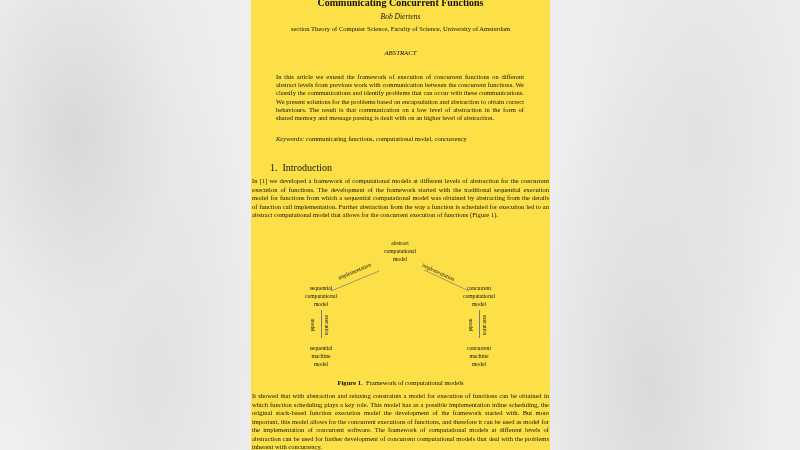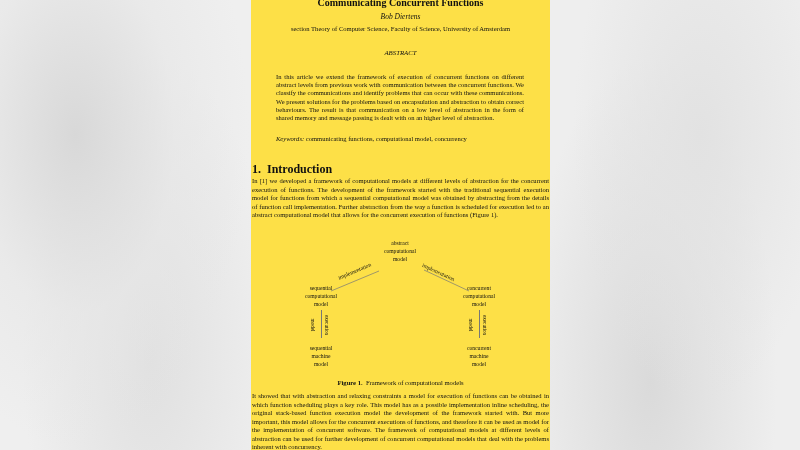--- a/index.html
+++ b/index.html
@@ -48,22 +48,22 @@
     .abstract-body {
       position: absolute; top: 73px; left: 25px; width: 248px;
       font-size: 6.55px; line-height: 8.2px; text-align: justify;
     }
     .keywords {
       position: absolute; top: 135px; left: 25px; width: 248px;
       font-size: 6.55px;
     }
     .keywords .kw-label { font-style: italic; }
     .section-heading {
-      position: absolute; top: 162px; left: 1px;
-      font-weight: bold; font-size: 12px;
+      position: absolute; top: 162px; left: 19px;
+      font-weight: normal; font-size: 10px;
     }
     .intro-body {
       position: absolute; top: 177px; left: 1px; width: 297px;
       font-size: 6.55px; line-height: 8.5px; text-align: justify;
     }
     .figure {
       position: absolute; top: 238px; left: 0; width: 299px; height: 140px;
     }
     .node {
       position: absolute; width: 70px; text-align: center;

